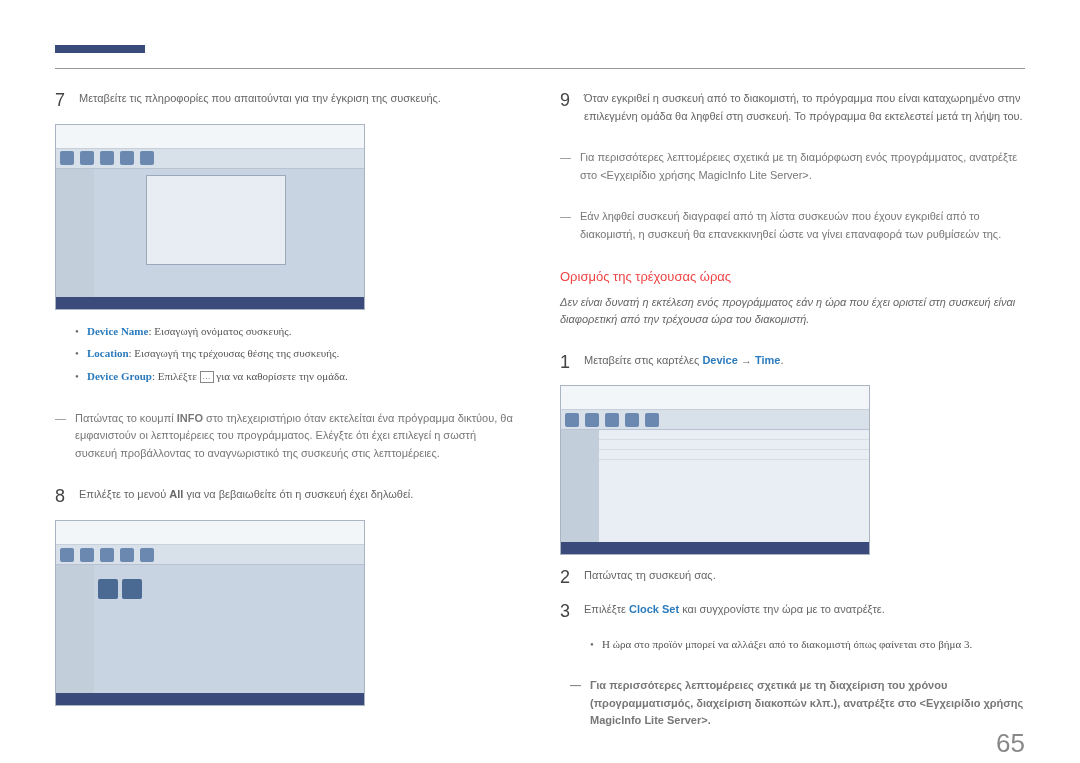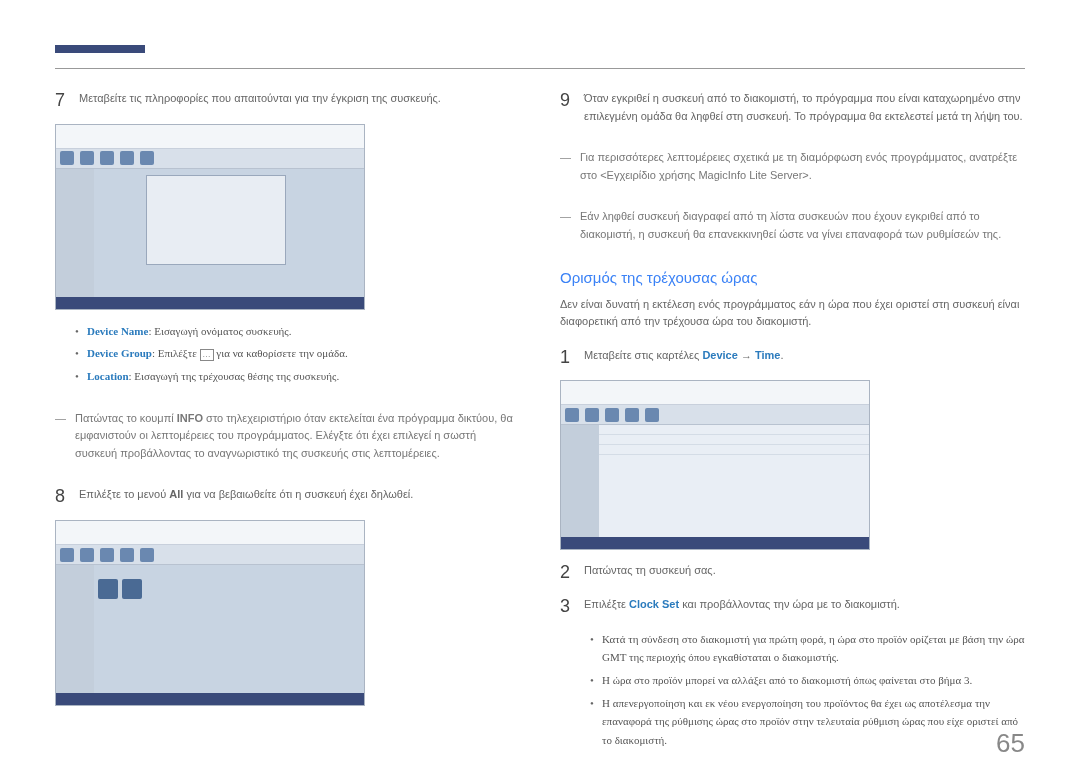--- a/index.html
+++ b/index.html
@@ -64,26 +64,26 @@
   .sp-tiles{position:absolute;left:38px;top:54px;display:flex;gap:4px;padding:4px;}
   .sp-tiles .t{width:20px;height:20px;background:#4a6a94;border-radius:2px;}
   .bullet-list { margin: 6px 0 10px 20px; }
   .bullet-list li { list-style: none; position: relative; padding-left: 12px; line-height: 1.7; margin-bottom: 4px; font-family: Liberation Serif, serif;}
   .bullet-list li::before { content: "•"; position: absolute; left: 0; color:#666;}
   .blue { color: #2b7bbd; font-weight: bold; }
   .dash-note { position: relative; padding-left: 20px; margin: 24px 0; line-height:1.6; color:#777;}
   .dash-note::before { content:"―"; position:absolute; left:0; color:#888;}
   .ellipsis-icon{display:inline-block;width:14px;height:12px;border:1px solid #888;vertical-align:middle;font-size:8px;text-align:center;line-height:9px;color:#666;}
   .section-title {
-    font-size: 15px;
-    color: #3b82f6;
+    font-size: 13px;
+    color: #ef4444;
     margin: 25px 0 10px 0;
     font-weight: normal;
   }
-  .para { line-height:1.6; color:#666; margin-bottom:16px;}
+  .para { line-height:1.6; color:#666; margin-bottom:23px;font-style:italic;}
   .page-num {
     position: absolute;
     bottom: 4px;
     right: 55px;
     font-size: 26px;
     color: #888;
     font-weight: 300;
   }
 </style>
 </head>
@@ -114,24 +114,24 @@
       <div class="sp-body"></div>
       <div class="sp-dialog"></div>
       <div class="sp-footer"></div>
     </div>
 
     <ul class="bullet-list">
       <li>
         <span class="blue">Device Name</span><span>: Εισαγωγή ονόματος συσκευής.</span>
       </li>
       <li>
-        <span class="blue">Device Group</span><span>: Επιλέξτε </span><span class="ellipsis-icon">…</span><span> για να καθορίσετε την ομάδα.</span>
+        <span class="blue">Location</span><span>: Εισαγωγή της τρέχουσας θέσης της συσκευής.</span>
       </li>
       <li>
-        <span class="blue">Location</span><span>: Εισαγωγή της τρέχουσας θέσης της συσκευής.</span>
+        <span class="blue">Device Group</span><span>: Επιλέξτε </span><span class="ellipsis-icon">…</span><span> για να καθορίσετε την ομάδα.</span>
       </li>
     </ul>
 
     <div class="dash-note">
       <span>Πατώντας το κουμπί </span><b>INFO</b><span> στο τηλεχειριστήριο όταν εκτελείται ένα πρόγραμμα δικτύου, θα εμφανιστούν οι λεπτομέρειες του προγράμματος. Ελέγξτε ότι έχει επιλεγεί η σωστή συσκευή προβάλλοντας το αναγνωριστικό της συσκευής στις λεπτομέρειες.</span>
     </div>
 
     <div class="step">
       <div class="step-num">8</div>
       <div class="step-body">
@@ -199,28 +199,26 @@
     </div>
 
     <div class="step">
       <div class="step-num">2</div>
       <div class="step-body">Πατώντας τη συσκευή σας.</div>
     </div>
 
     <div class="step">
       <div class="step-num">3</div>
       <div class="step-body">
-        <span>Επιλέξτε </span><span class="blue">Clock Set</span><span> και προβάλλοντας την ώρα με το διακομιστή.</span>
+        <span>Επιλέξτε </span><span class="blue">Clock Set</span><span> και συγχρονίστε την ώρα με το ανατρέξτε.</span>
       </div>
     </div>
 
     <ul class="bullet-list" style="margin-left:30px;">
-      <li>Κατά τη σύνδεση στο διακομιστή για πρώτη φορά, η ώρα στο προϊόν ορίζεται με βάση την ώρα GMT της περιοχής όπου εγκαθίσταται ο διακομιστής.</li>
       <li>Η ώρα στο προϊόν μπορεί να αλλάξει από το διακομιστή όπως φαίνεται στο βήμα 3.</li>
-      <li>Η απενεργοποίηση και εκ νέου ενεργοποίηση του προϊόντος θα έχει ως αποτέλεσμα την επαναφορά της ρύθμισης ώρας στο προϊόν στην τελευταία ρύθμιση ώρας που είχε οριστεί από το διακομιστή.</li>
     </ul>
 
     <div class="dash-note" style="margin-left:10px;font-weight:bold;">Για περισσότερες λεπτομέρειες σχετικά με τη διαχείριση του χρόνου (προγραμματισμός, διαχείριση διακοπών κλπ.), ανατρέξτε στο &lt;Εγχειρίδιο χρήσης MagicInfo Lite Server&gt;.</div>
 
   </div>
 </div>
 
 <div class="page-num">65</div>
 
 </body></html>

